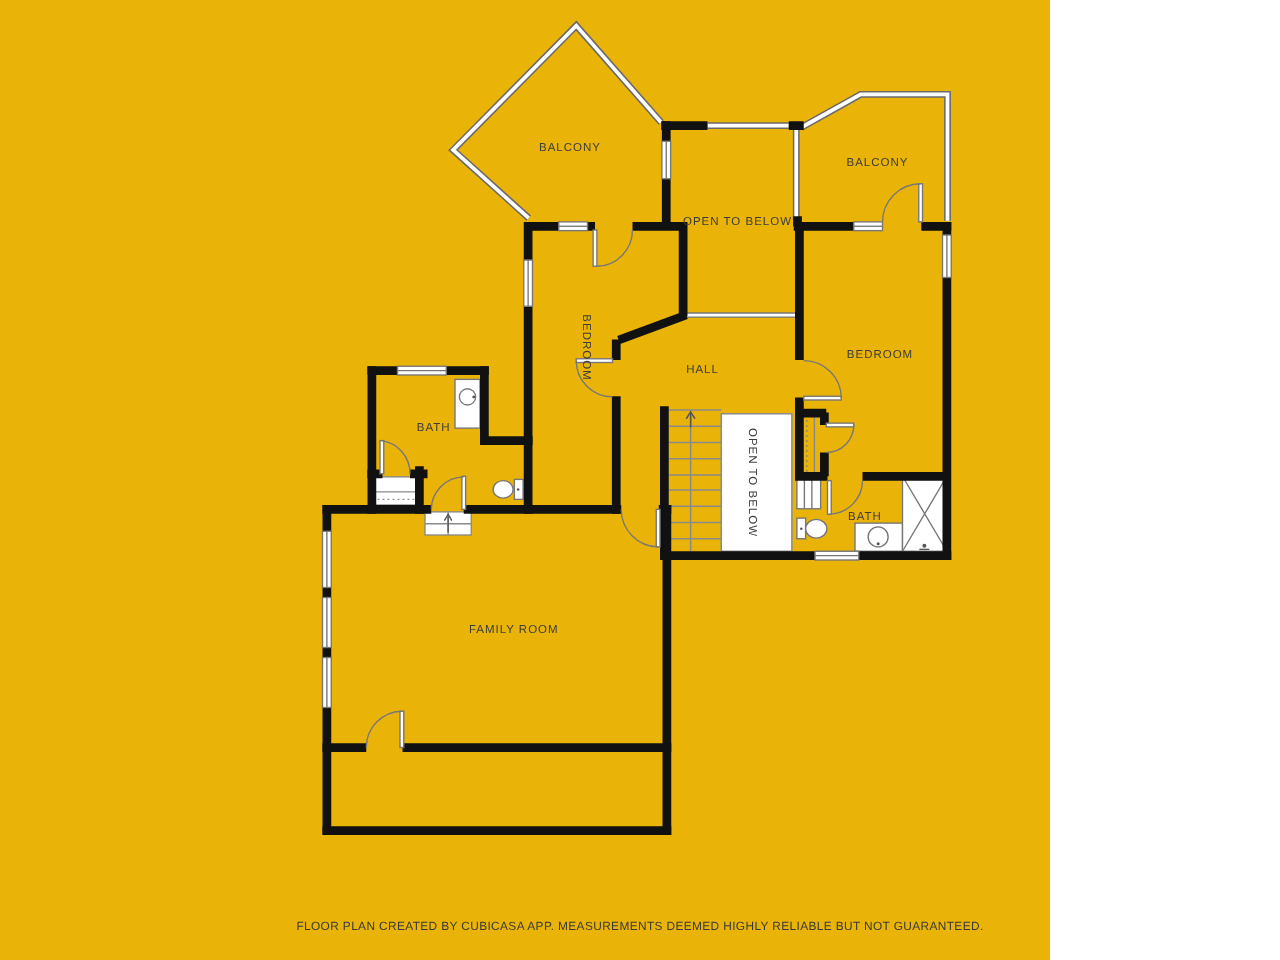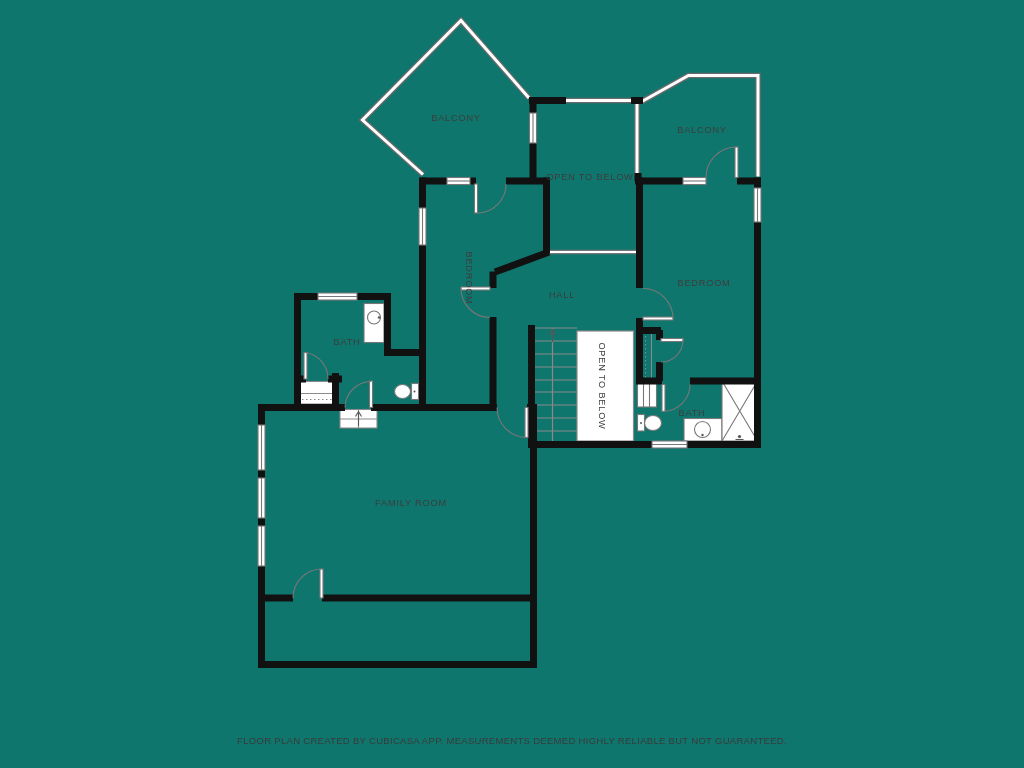--- a/index.html
+++ b/index.html
@@ -1,16 +1,16 @@
 <!DOCTYPE html>
 <html><head>
 <meta charset="utf-8">
 <style>
   html,body{margin:0;padding:0;background:#ffffff;}
-  .canvas{position:relative;width:1024px;height:768px;background:#0f766e;overflow:hidden;
+  .canvas{position:relative;width:840px;height:768px;background:#eab308;overflow:hidden;
           font-family:"Liberation Sans", sans-serif;text-align:right;}
   svg{display:block;}
   text{font-family:"Liberation Sans", sans-serif;fill:#3d3d3d;font-size:9.2px;
        letter-spacing:0.8px;text-anchor:middle;font-weight:500;}
   text.footer{font-size:9.5px;letter-spacing:0.3px;fill:#3a3a3a;font-weight:400;}
   text.occluded{font-size:8px;letter-spacing:0.5px;}
 </style>
 </head>
 <body>
 

